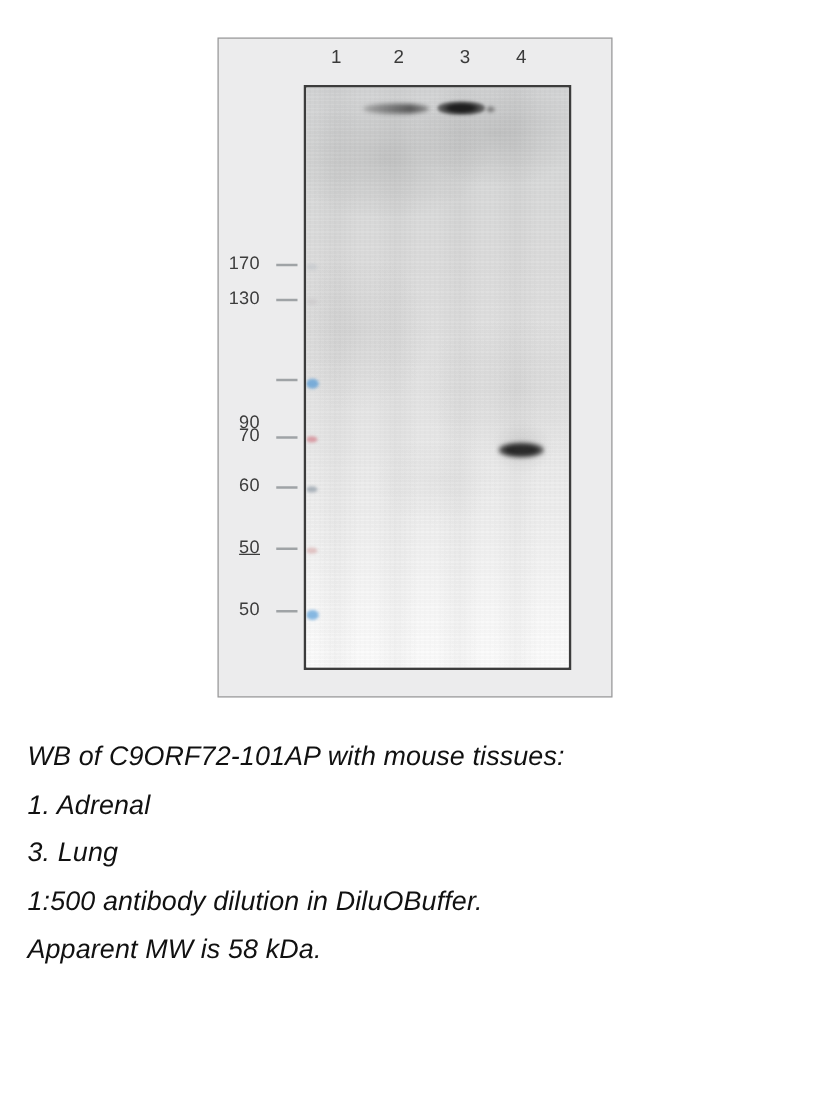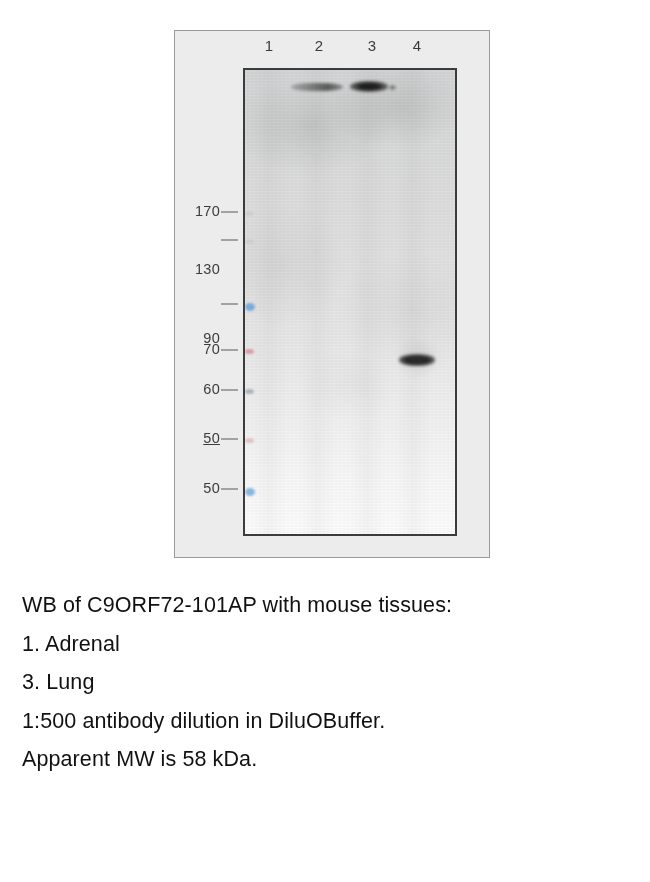--- a/index.html
+++ b/index.html
@@ -48,21 +48,21 @@
   
   #mw-ladder {
     position: absolute;
     left: 0px;
     top: 0px;
     width: 69px;
     height: 528px;
   }
   .mw-label {
     position: absolute;
-    right: 24px;
+    right: 36px;
     font-size: 14.5px;
     color: #3c3c3c;
     text-align: right;
     width: 40px;
     letter-spacing: 0.3px;
   }
   .mw-tick {
     position: absolute;
     right: 6px;
     width: 17px;
@@ -138,40 +138,41 @@
   #caption {
     position: absolute;
     left: 22px;
     top: 586px;
     width: 620px;
     font-family: "Liberation Sans", sans-serif;
     font-size: 21.5px;
     color: #111111;
     line-height: 38.5px;
     letter-spacing: 0.1px;
+    font-style: italic;
   }
   .caption-line { white-space: nowrap; }
 </style>
 </head>
 <body>
 
 <div id="figure-panel">
 
   <div id="lane-labels">
     <span class="lane-number" style="left:14px;">1</span>
     <span class="lane-number" style="left:64px;">2</span>
     <span class="lane-number" style="left:117px;">3</span>
     <span class="lane-number" style="left:162px;">4</span>
   </div>
 
   <div id="mw-ladder">
     <span class="mw-label" style="top:172px;">170</span>
     <span class="mw-tick" style="top:180px;"></span>
 
-    <span class="mw-label" style="top:200px;margin-top:30px;">130</span>
+    <span class="mw-label" style="top:200px;">130</span>
     <span class="mw-tick" style="top:208px;"></span>
 
     <span class="mw-label" style="top:264px;margin-top:35px;">90</span>
     <span class="mw-tick" style="top:272px;"></span>
 
     <span class="mw-label" style="top:310px;margin-left:40px;">70</span>
     <span class="mw-tick" style="top:318px;"></span>
 
     <span class="mw-label" style="top:350px;">60</span>
     <span class="mw-tick" style="top:358px;"></span>

